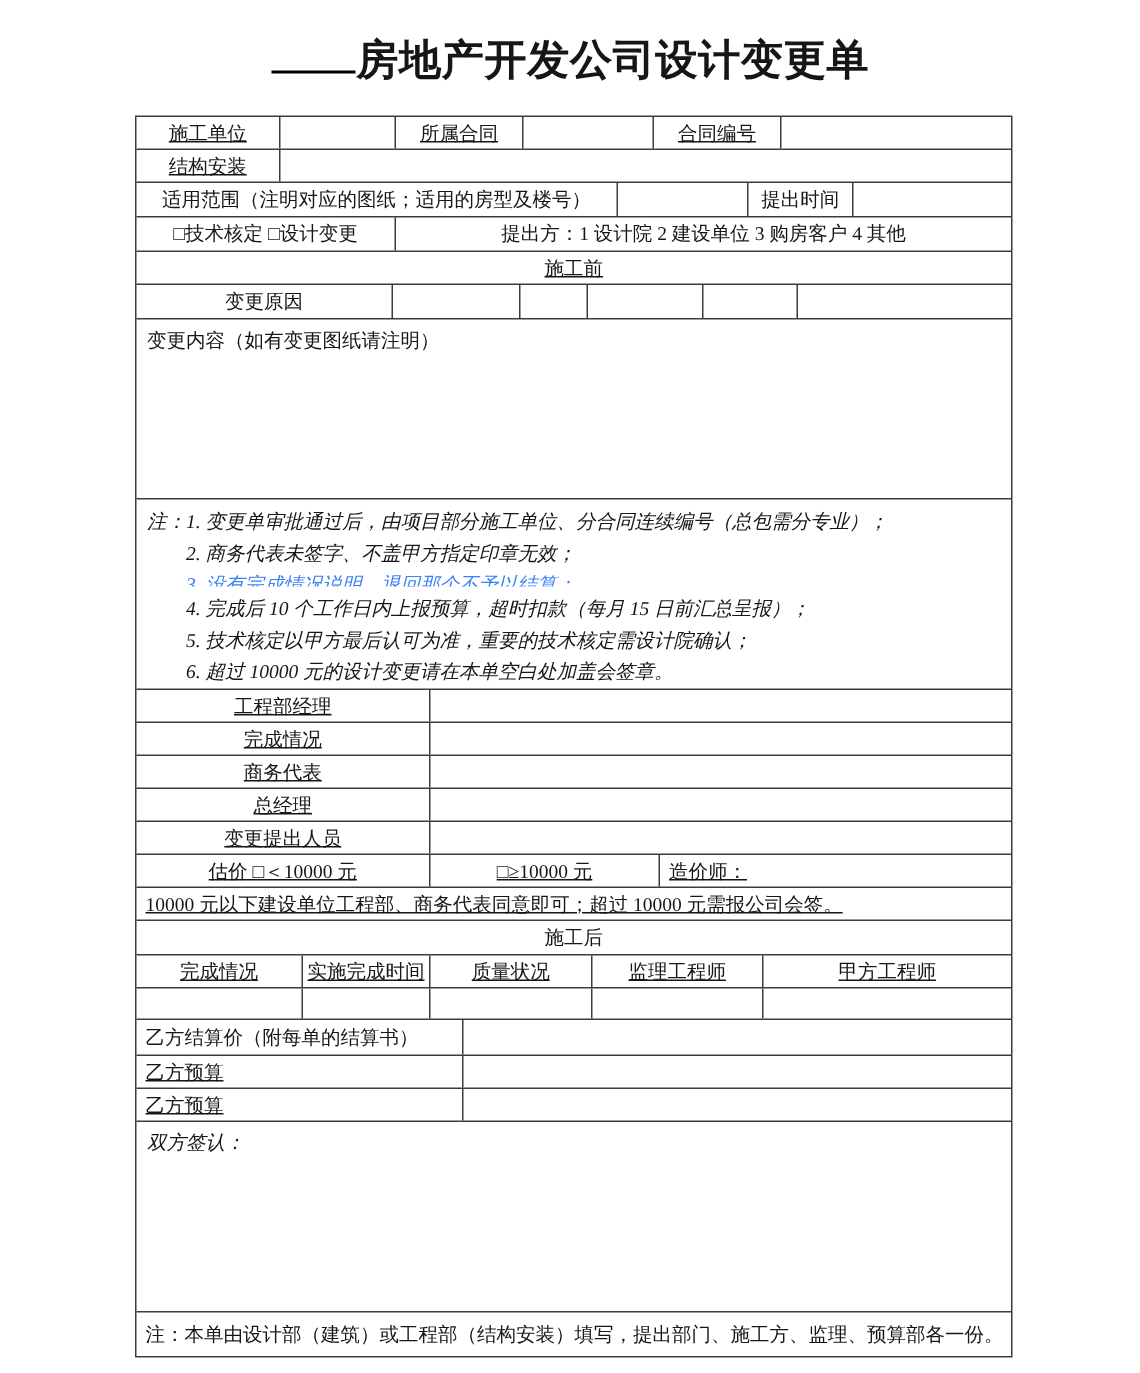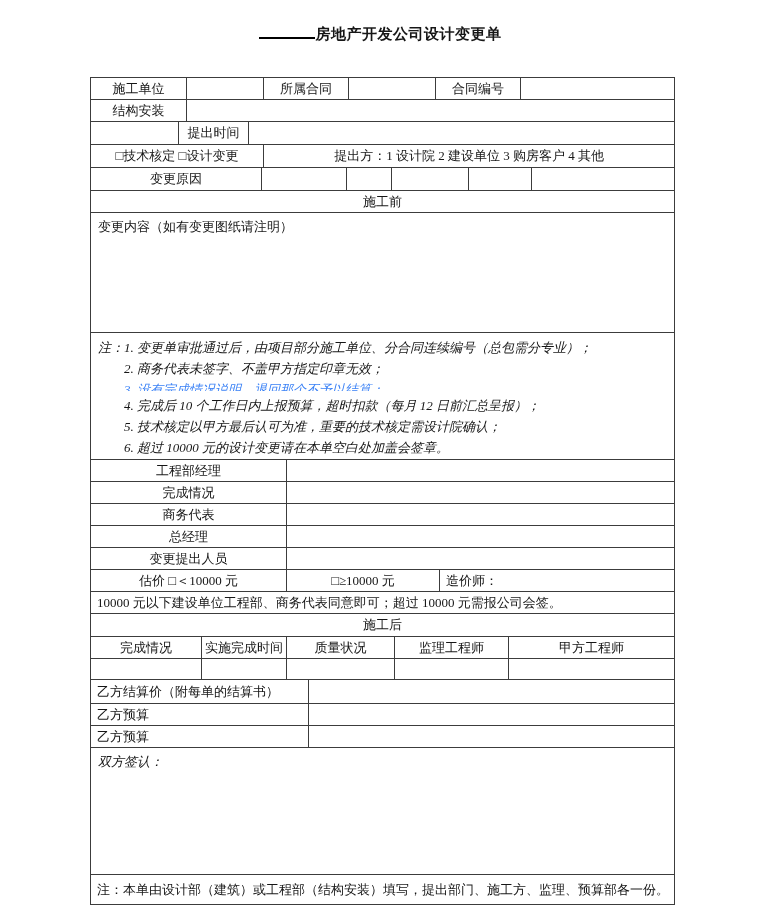--- a/index.html
+++ b/index.html
@@ -12,21 +12,21 @@
     width:760px;height:915px;
     background:#ffffff;
     font-family:"Liberation Serif","DejaVu Serif",serif;
     color:var(--tc);
     font-size:13px;
     overflow:hidden;
   }
   .doc-title{
     position:absolute;top:21px;left:0;width:100%;
     text-align:center;
-    font-size:15px;
+    font-size:28px;
     font-weight:bold;
     letter-spacing:0.5px;
     white-space:nowrap;
   }
   .blank-line{
     display:inline-block;
     width:56px;
     border-bottom:2px solid #000;
     height:16px;
     margin-right:1px;
@@ -41,21 +41,21 @@
   .cell{
     box-sizing:border-box;
     border-left:1px solid var(--bc);
     display:flex;align-items:center;justify-content:center;
     overflow:hidden;white-space:nowrap;
   }
   .cell:first-child{border-left:none;}
   .fill{flex:1 1 auto;}
   .left{justify-content:flex-start;padding:0 6px;}
   .tall{align-items:flex-start;justify-content:flex-start;padding:5px 7px;}
-  .h20{height:20px;} .h21{height:21px;} .h22{height:22px;} .h23{height:23px;}
+  .h20{height:20px;} .h21{height:21px;text-decoration:underline;} .h22{height:22px;} .h23{height:23px;}
   .h29{height:29px;}
   .h119{height:119px;} .h126{height:126px;font-style:italic;}
   .notes-cell{
     display:block;
     padding:4px 7px 0 7px;
     line-height:21px;
   }
   .note-line{white-space:nowrap;}
   .note-indent{padding-left:26px;}
   .note-clip{
@@ -82,53 +82,54 @@
       <div class="cell" style="width:85px">合同编号</div>
       <div class="cell fill"></div>
     </div>
 
     <div class="row h21">
       <div class="cell" style="width:95px">结构安装</div>
       <div class="cell fill"></div>
     </div>
 
     <div class="row h22">
+      <div class="cell" style="width:320px">适用范围（注明对应的图纸；适用的房型及楼号）</div>
       <div class="cell" style="width:87px"></div>
       <div class="cell" style="width:70px">提出时间</div>
       <div class="cell fill"></div>
     </div>
 
     <div class="row h22">
       <div class="cell" style="width:172px">□技术核定 □设计变更</div>
       <div class="cell fill">提出方：1 设计院 2 建设单位 3 购房客户 4 其他</div>
+    </div>
+
+    <div class="row h21">
+      <div class="cell fill">施工前</div>
     </div>
 
     <div class="row h22">
       <div class="cell" style="width:170px">变更原因</div>
       <div class="cell" style="width:85px"></div>
       <div class="cell" style="width:45px"></div>
       <div class="cell" style="width:77px"></div>
       <div class="cell" style="width:63px"></div>
       <div class="cell fill"></div>
     </div>
 
-    <div class="row h21">
-      <div class="cell fill">施工前</div>
-    </div>
-
     <div class="row h119">
       <div class="cell fill tall">变更内容（如有变更图纸请注明）</div>
     </div>
 
     <div class="row h126">
       <div class="cell fill notes-cell">
         <div class="note-line"><span>注：</span><span>1. 变更单审批通过后，由项目部分施工单位、分合同连续编号（总包需分专业）；</span></div>
         <div class="note-line note-indent">2. 商务代表未签字、不盖甲方指定印章无效；</div>
         <div class="note-line note-indent note-clip">3. 没有完成情况说明，退回那个不予以结算；</div>
-        <div class="note-line note-indent">4. 完成后 10 个工作日内上报预算，超时扣款（每月 12 日前汇总呈报）；</div>
+        <div class="note-line note-indent">4. 完成后 10 个工作日内上报预算，超时扣款（每月 15 日前汇总呈报）；</div>
         <div class="note-line note-indent">5. 技术核定以甲方最后认可为准，重要的技术核定需设计院确认；</div>
         <div class="note-line note-indent">6. 超过 10000 元的设计变更请在本单空白处加盖会签章。</div>
       </div>
     </div>
 
     <div class="row h21">
       <div class="cell" style="width:195px">工程部经理</div>
       <div class="cell fill"></div>
     </div>
     <div class="row h21">

